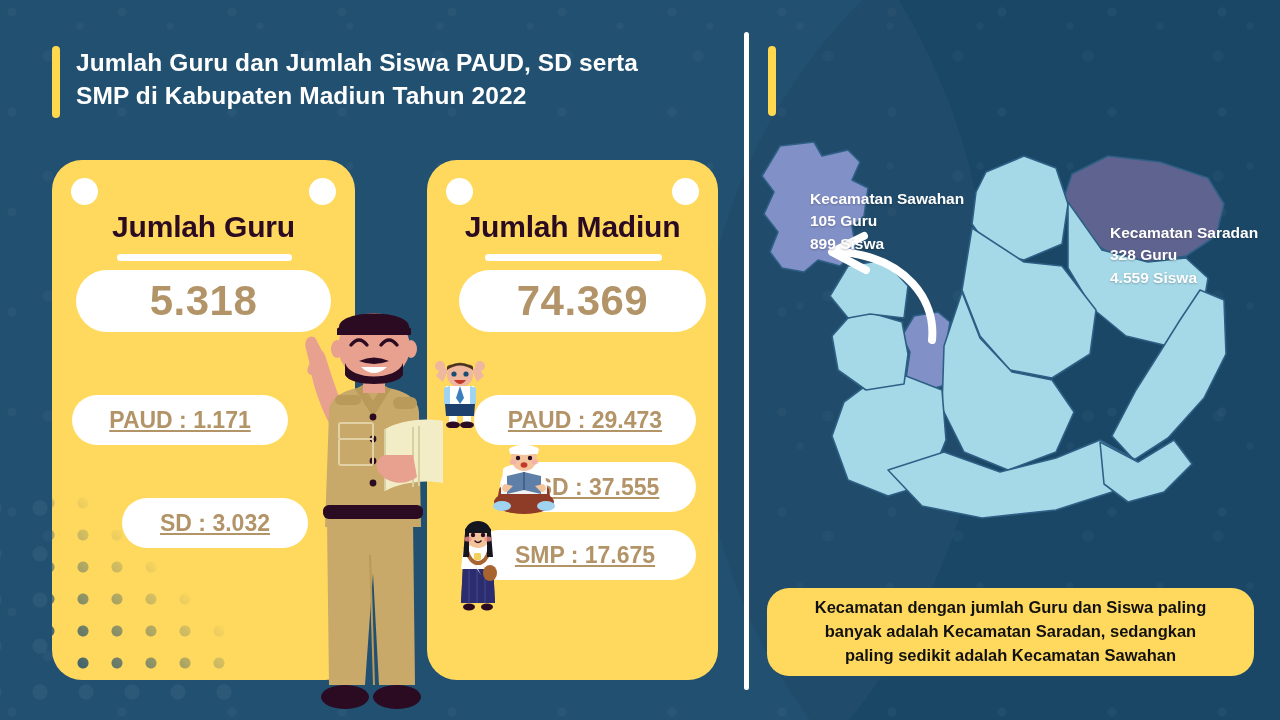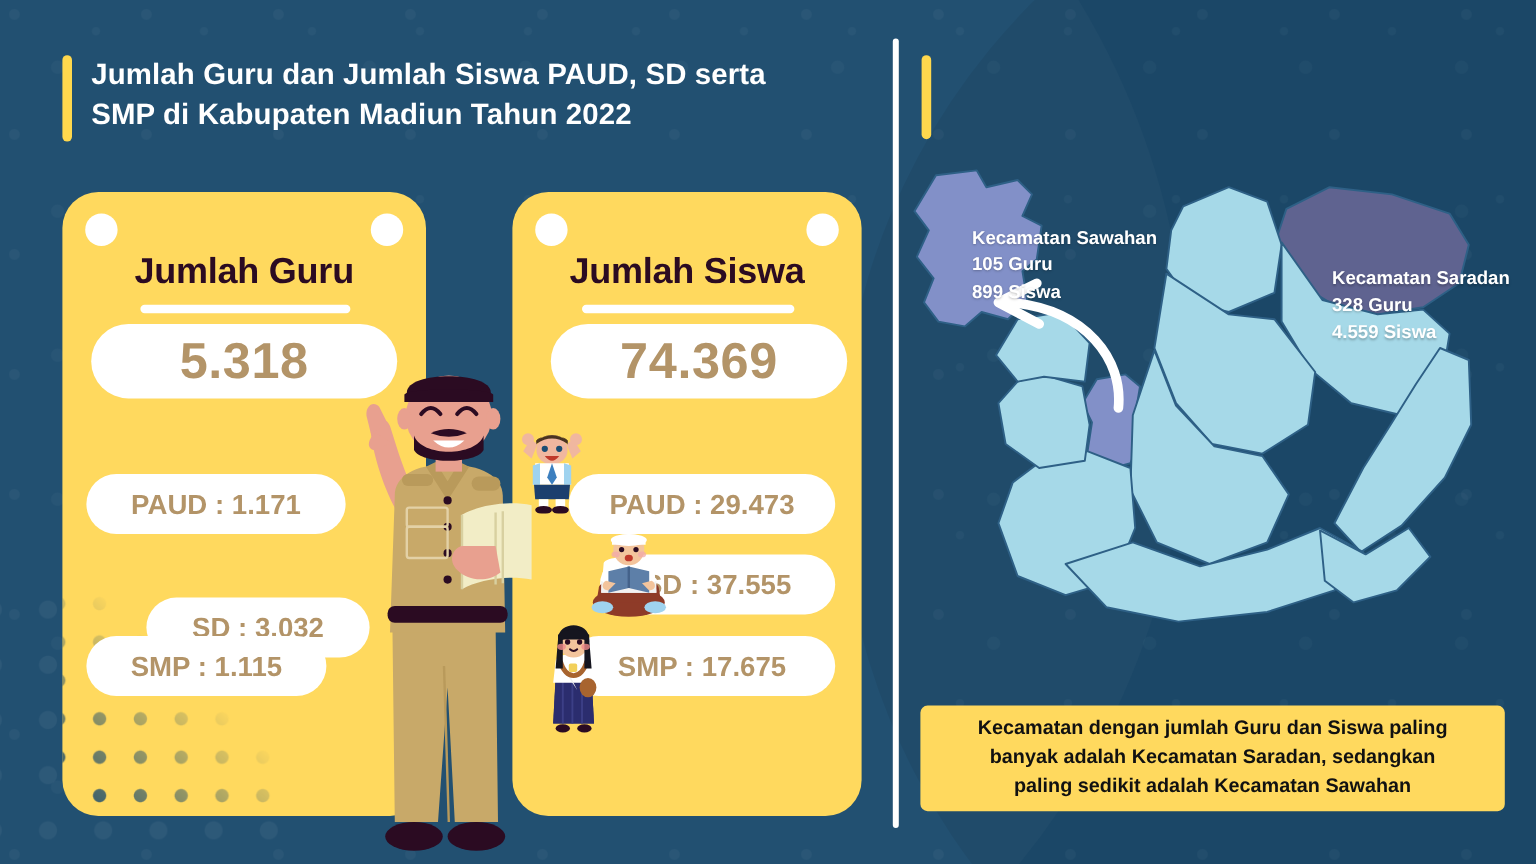--- a/index.html
+++ b/index.html
@@ -86,21 +86,21 @@
   }
   #card-guru .card-underline{ left:65px; width:175px; }
   #card-siswa .card-underline{ left:58px; width:177px; }
 
   .pill{
     position:absolute; background:#fff; border-radius:34px;
     display:flex; align-items:center; justify-content:center;
     color:#b39468; font-weight:bold; white-space:nowrap;
   }
   .pill.big{ height:62px; font-size:42px; letter-spacing:.5px; }
-  .pill.sub{ height:50px; font-size:23px; }
+  .pill.sub{ height:50px; font-size:23px;text-decoration:underline; }
 
   
   #guru-total{ left:24px; top:110px; width:255px; }
   #guru-paud { left:20px; top:235px; width:216px; }
   #guru-sd   { left:70px; top:302px; width:186px;margin-top:36px; }
   #guru-smp  { left:20px; top:370px; width:200px; }
   
   #siswa-total{ left:32px; top:110px; width:247px; }
   #siswa-paud { left:47px; top:235px; width:222px; }
   #siswa-sd   { left:73px; top:302px; width:196px; }
@@ -116,21 +116,21 @@
   
   #map{ position:absolute; left:756px; top:140px; width:516px; height:430px; }
 
   .map-label{ position:absolute; color:#fff; font-weight:bold; font-size:15.5px; line-height:1.45; white-space:pre-line; text-shadow:0 1px 2px rgba(0,0,0,.25); }
   #label-sawahan{ left:810px; top:188px; }
   #label-saradan{ left:1110px; top:222px; }
 
   
   #note{
     position:absolute; left:767px; top:588px; width:487px; height:88px;
-    background:#ffd95e; border-radius:6px;
+    background:#ffd95e; border-radius:22px;
     display:flex; align-items:center; justify-content:center; text-align:center;
   }
   #note p{
     color:#111; font-weight:bold; font-size:16.5px; line-height:1.45;
     padding:0 14px; white-space:pre-line;
   }
 </style>
 </head>
 <body>
 
@@ -150,27 +150,26 @@
 <div class="card" id="card-guru">
   <div class="dots"></div>
   <div class="punch l"></div>
   <div class="punch r"></div>
   <div class="card-title">Jumlah Guru</div>
   <div class="card-underline"></div>
 
   <div class="pill big" id="guru-total">5.318</div>
   <div class="pill sub" id="guru-paud">PAUD : 1.171</div>
   <div class="pill sub" id="guru-sd">SD : 3.032</div>
-  <div class="pill sub" id="guru-smp">SMP : 1.115</div>
 </div>
 
 <div class="card" id="card-siswa">
   <div class="punch l"></div>
   <div class="punch r"></div>
-  <div class="card-title">Jumlah Siswa</div>
+  <div class="card-title">Jumlah Madiun</div>
   <div class="card-underline"></div>
 
   <div class="pill big" id="siswa-total">74.369</div>
   <div class="pill sub" id="siswa-paud">PAUD : 29.473</div>
   <div class="pill sub" id="siswa-sd">SD : 37.555</div>
   <div class="pill sub" id="siswa-smp">SMP : 17.675</div>
 </div>
 
 <svg class="illus" id="teacher" viewBox="0 0 200 415">
 

